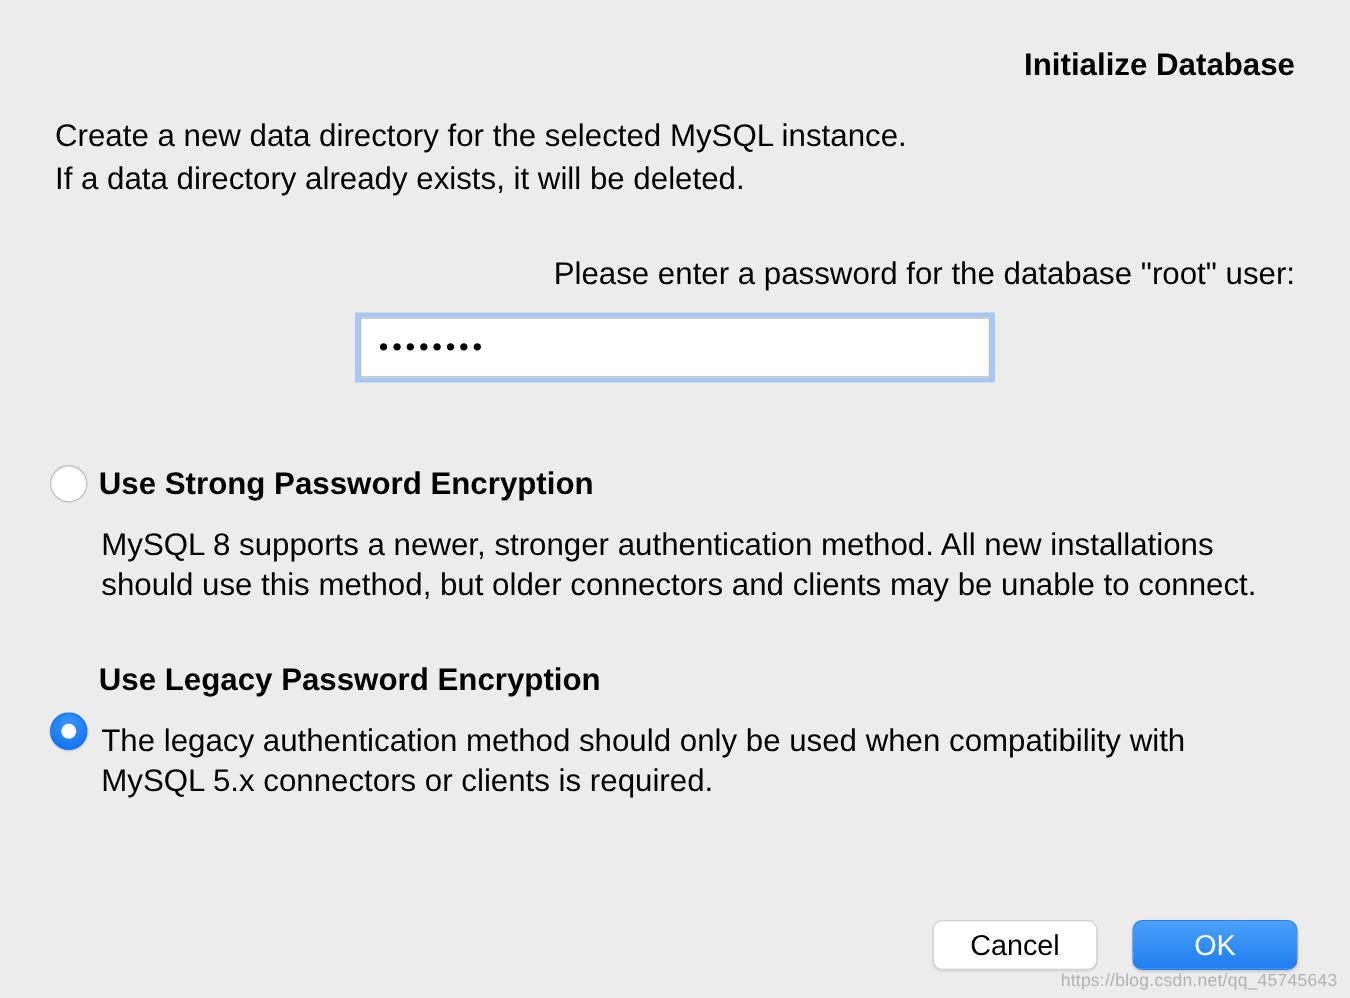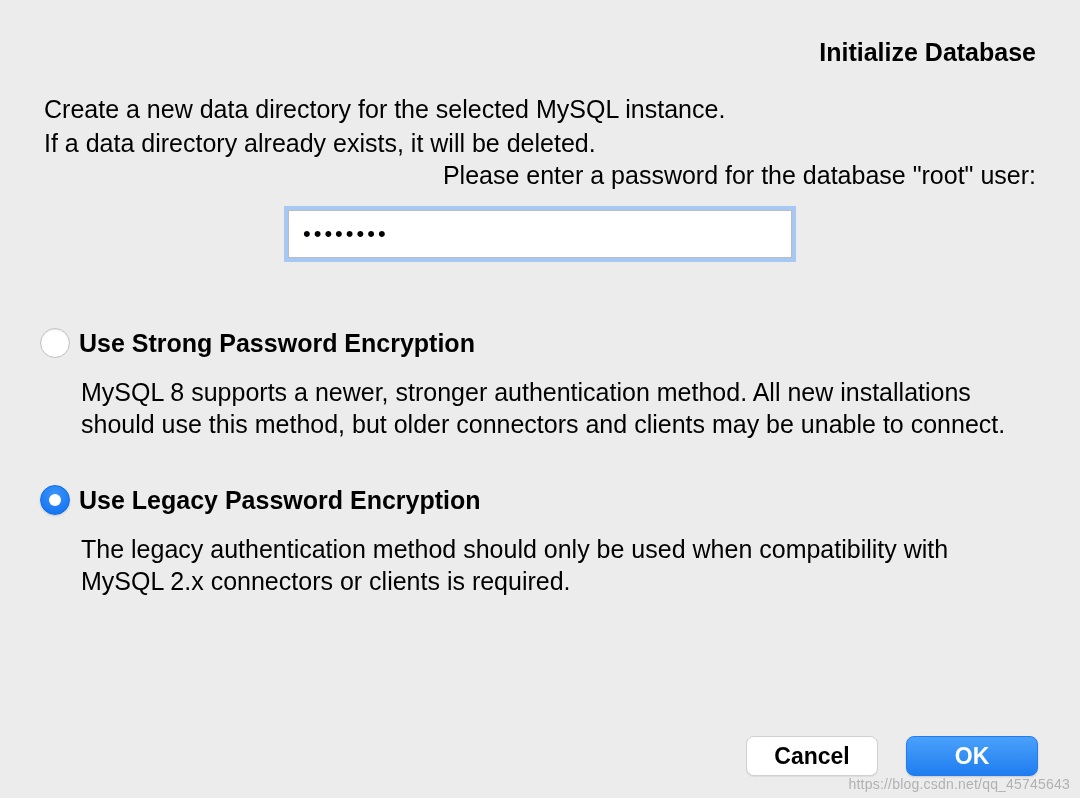--- a/index.html
+++ b/index.html
@@ -22,20 +22,21 @@
     .title {
       font-size: 25px;
       font-weight: 700;
       text-align: right;
       margin-bottom: 26px;
     }
     .desc {
       font-size: 25px;
       font-weight: 400;
       line-height: 1.35;
+      margin-bottom: 44px;
     }
     .prompt {
       font-size: 25px;
       font-weight: 400;
       margin-bottom: 20px;
       text-align: right;
     }
     .input-wrap {
       display: flex;
       justify-content: center;
@@ -57,20 +58,21 @@
     .options {
       margin-left: -4px;
     }
     .option {
       margin-bottom: 44px;
       display: flex;
       align-items: flex-start;
     }
     .option:last-child {
       margin-bottom: 30px;
+      align-items: center;
     }
     .radio {
       width: 30px;
       height: 30px;
       border-radius: 50%;
       flex-shrink: 0;
       margin-top: 0px;
       margin-right: 9px;
       position: relative;
       cursor: pointer;
@@ -117,21 +119,21 @@
       bottom: 22px;
       right: 42px;
       display: flex;
       gap: 28px;
     }
     .btn {
       min-width: 132px;
       height: 40px;
       border-radius: 8px;
       font-size: 23px;
-      font-weight: 700;
+      font-weight: 400;
       cursor: pointer;
       font-family: inherit;
       border: 1px solid transparent;
       display: flex;
       align-items: center;
       justify-content: center;
     }
     .btn-cancel {
       background: #ffffff;
       border: 1px solid #d0d0d0;
@@ -175,21 +177,21 @@
       <div class="option-body">
         <div class="option-title">Use Strong Password Encryption</div>
         <div class="option-desc">MySQL 8 supports a newer, stronger authentication method. All new installations should use this method, but older connectors and clients may be unable to connect.</div>
       </div>
     </div>
 
     <div class="option">
       <div class="radio radio-selected"></div>
       <div class="option-body">
         <div class="option-title">Use Legacy Password Encryption</div>
-        <div class="option-desc">The legacy authentication method should only be used when compatibility with MySQL 2.x connectors or clients is required.</div>
+        <div class="option-desc">The legacy authentication method should only be used when compatibility with MySQL 5.x connectors or clients is required.</div>
       </div>
     </div>
   </div>
 </div>
 
 <div class="buttons">
   <button class="btn btn-cancel">Cancel</button>
   <button class="btn btn-ok">OK</button>
 </div>
 

